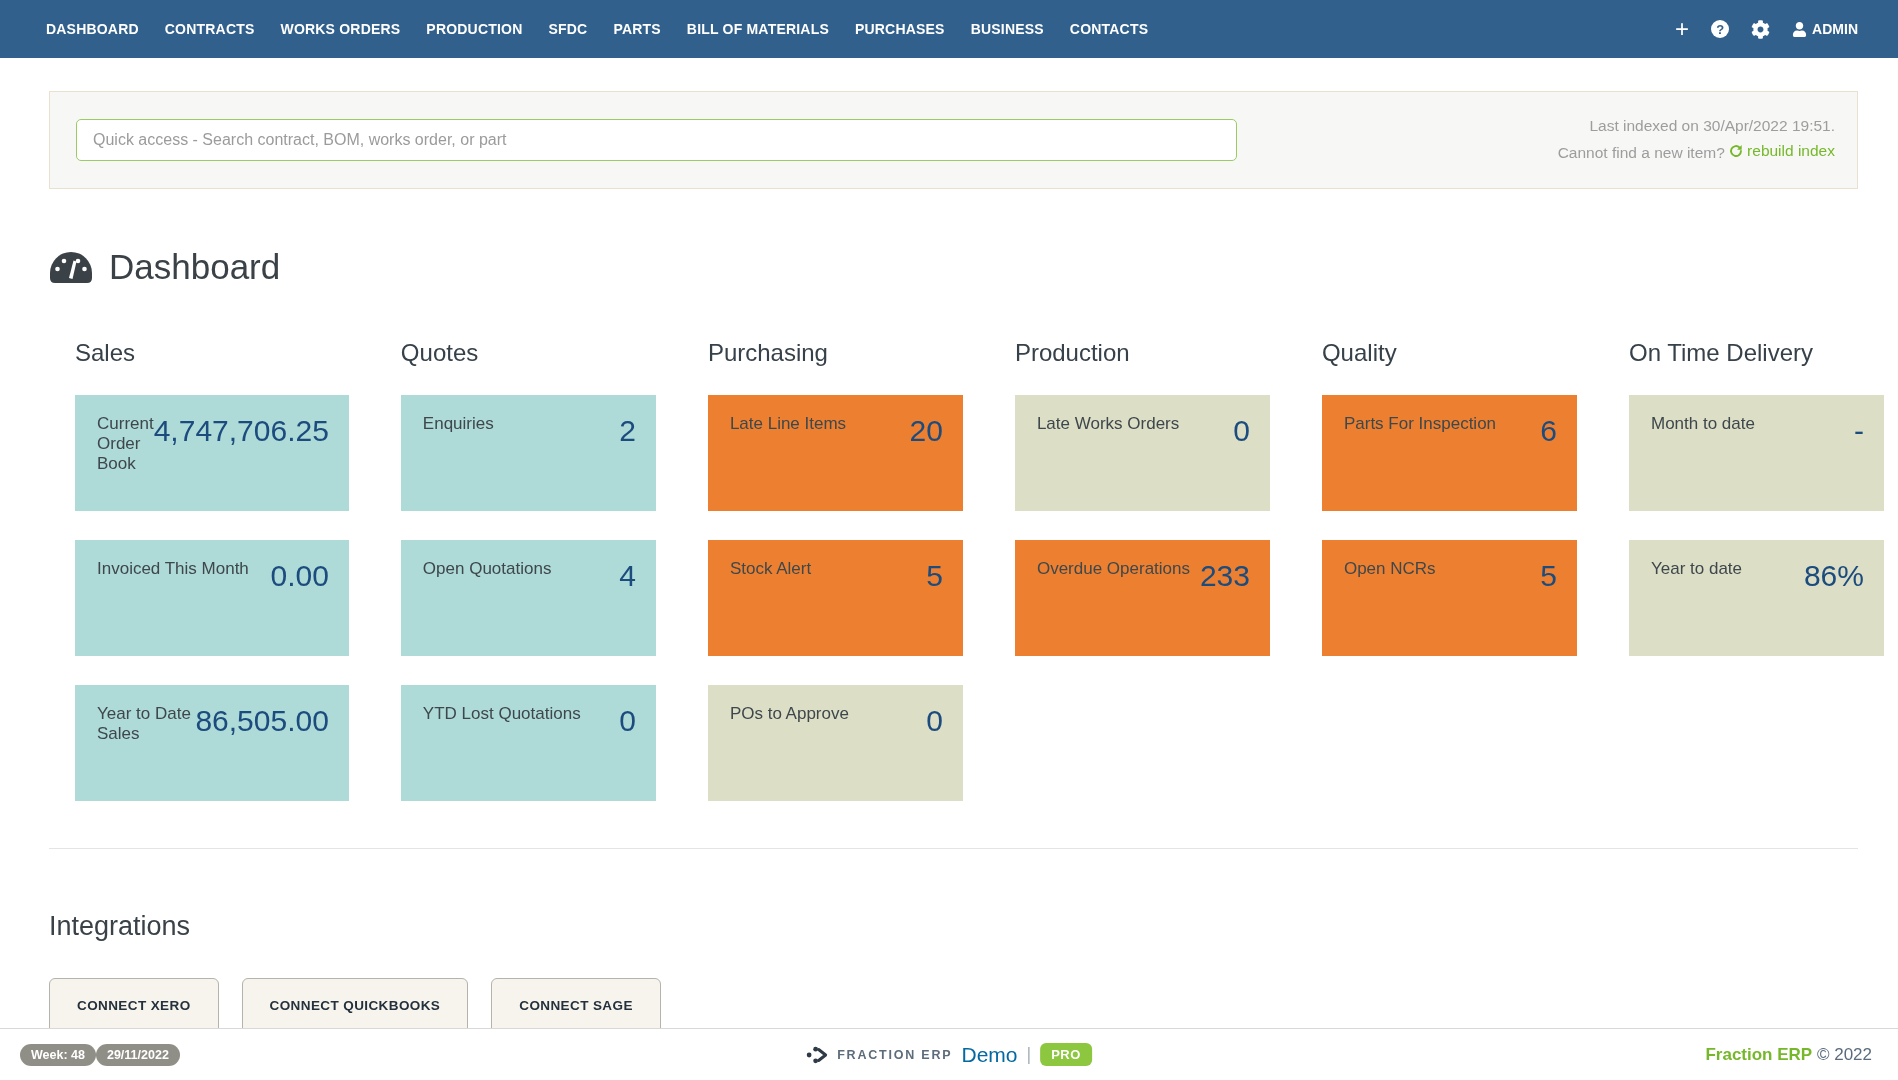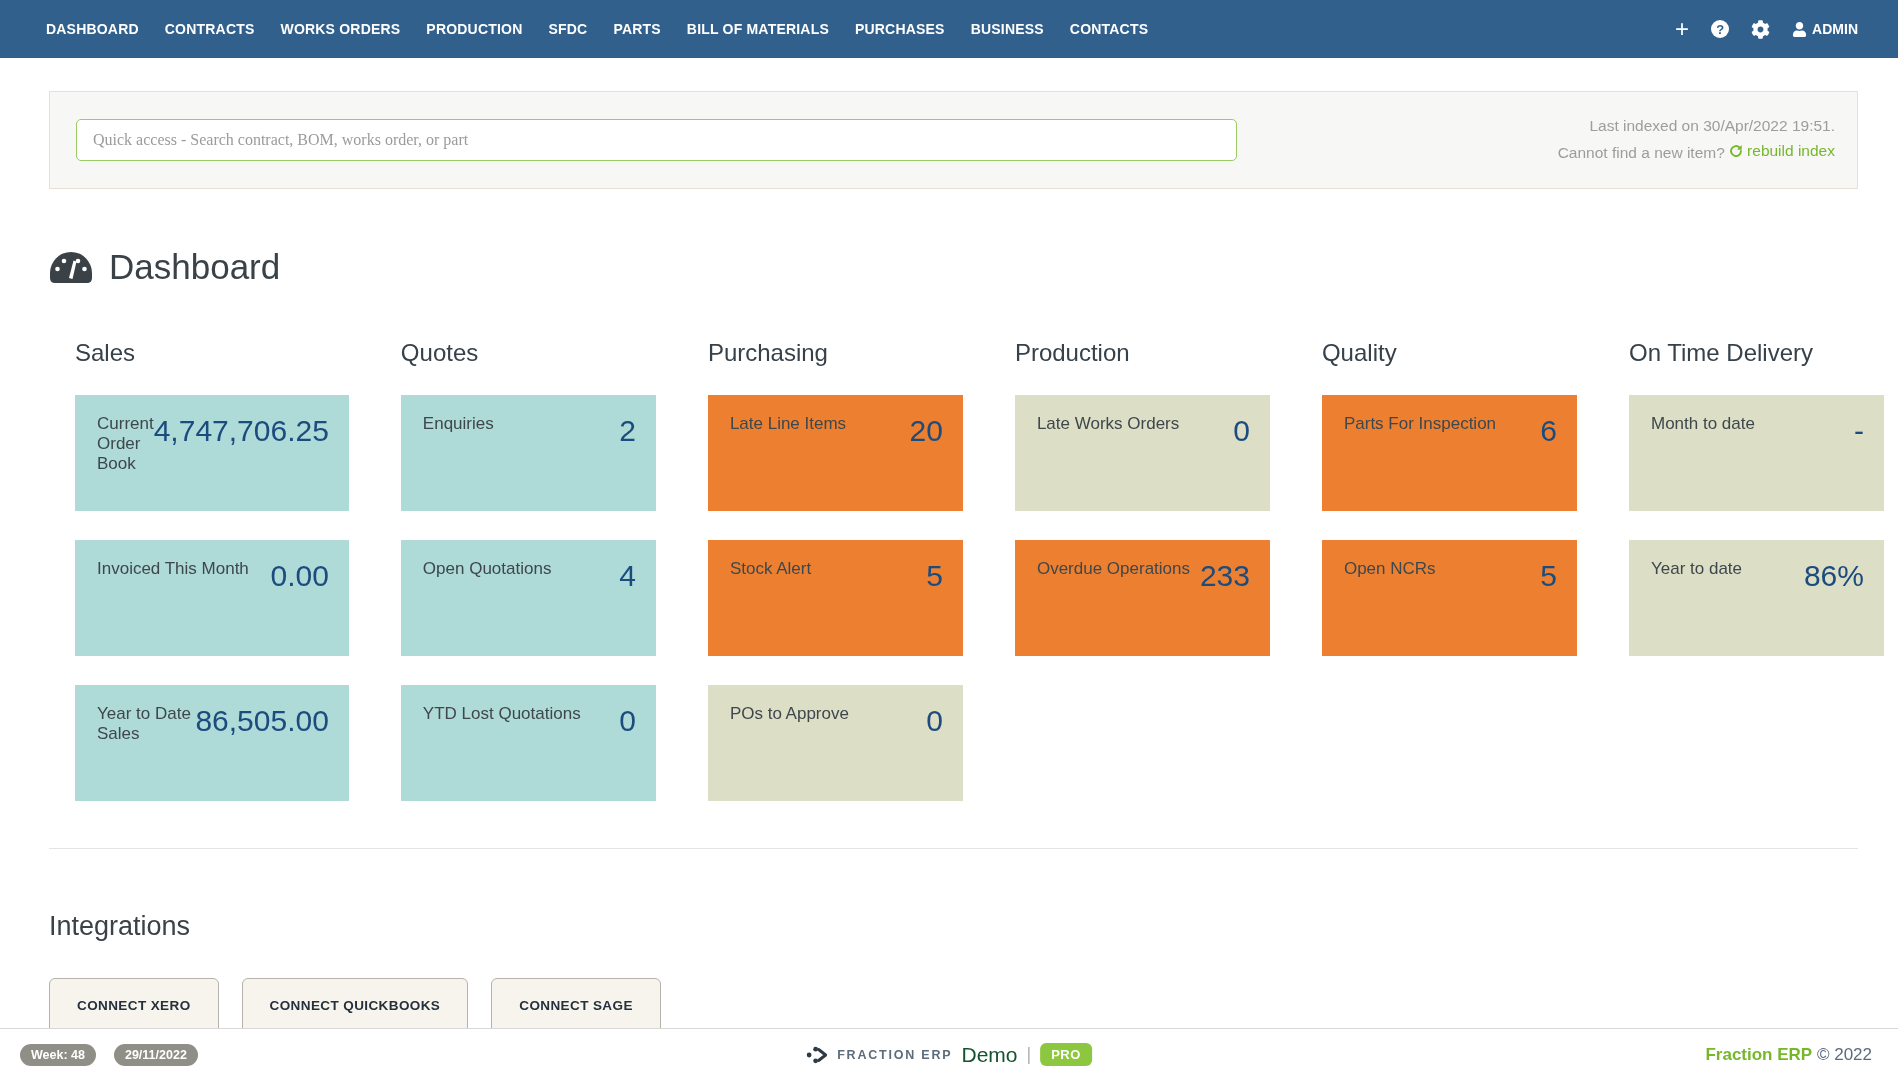--- a/index.html
+++ b/index.html
@@ -54,21 +54,21 @@
     padding: 0 22px 0 26px;
   }
   .search-input {
     width: 1161px;
     height: 42px;
     border: 1.5px solid #9acc63;
     border-radius: 5px;
     background: #fff;
     padding: 0 16px;
     font-size: 16px;
-    font-family: Liberation Serif, serif;
+    font-family: Liberation Sans, sans-serif;
     color: #444;
     outline: none;
   }
   .search-input::placeholder { color: #9b9b9b; }
   .index-info {
     margin-left: auto;
     text-align: right;
     font-size: 15.5px;
     color: #9d9d9d;
     line-height: 1.6;
@@ -150,21 +150,21 @@
     position: absolute;
     left: 0; right: 0; bottom: 0;
     height: 52px;
     background: #ffffff;
     border-top: 1px solid #d8d8d8;
     display: flex;
     align-items: center;
     padding: 0 26px 0 20px;
     z-index: 10;
   }
-  .footer-badges { display: flex; gap: 18px; }
+  .footer-badges { display: flex; gap: 0; }
   .badge {
     background: #908f87;
     color: #fff;
     font-size: 12.5px;
     font-weight: 700;
     padding: 4px 11px;
     border-radius: 12px;
     white-space: nowrap;
   }
   .footer-brand {
@@ -175,21 +175,21 @@
     align-items: center;
     gap: 9px;
   }
   .brand-logo svg { display: block; }
   .brand-small {
     font-size: 12.5px;
     font-weight: 700;
     letter-spacing: 1.8px;
     color: #5d6c7b;
   }
-  .brand-demo { font-size: 21px; color: #14532d; }
+  .brand-demo { font-size: 21px; color: #0369a1; }
   .brand-sep { font-size: 18px; color: #a9b2bb; }
   .pro-badge {
     background: #8dc63f;
     color: #fff;
     font-size: 13px;
     font-weight: 700;
     letter-spacing: 0.5px;
     padding: 4px 11px;
     border-radius: 6px;
   }

